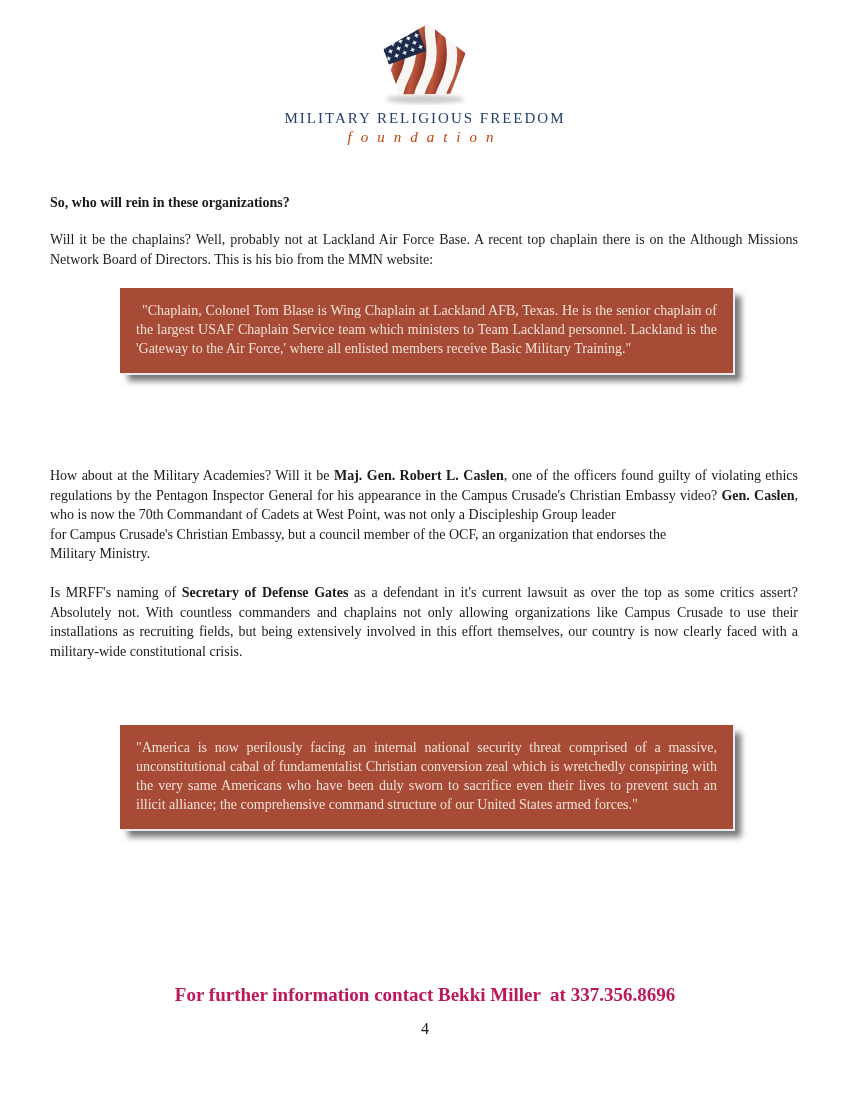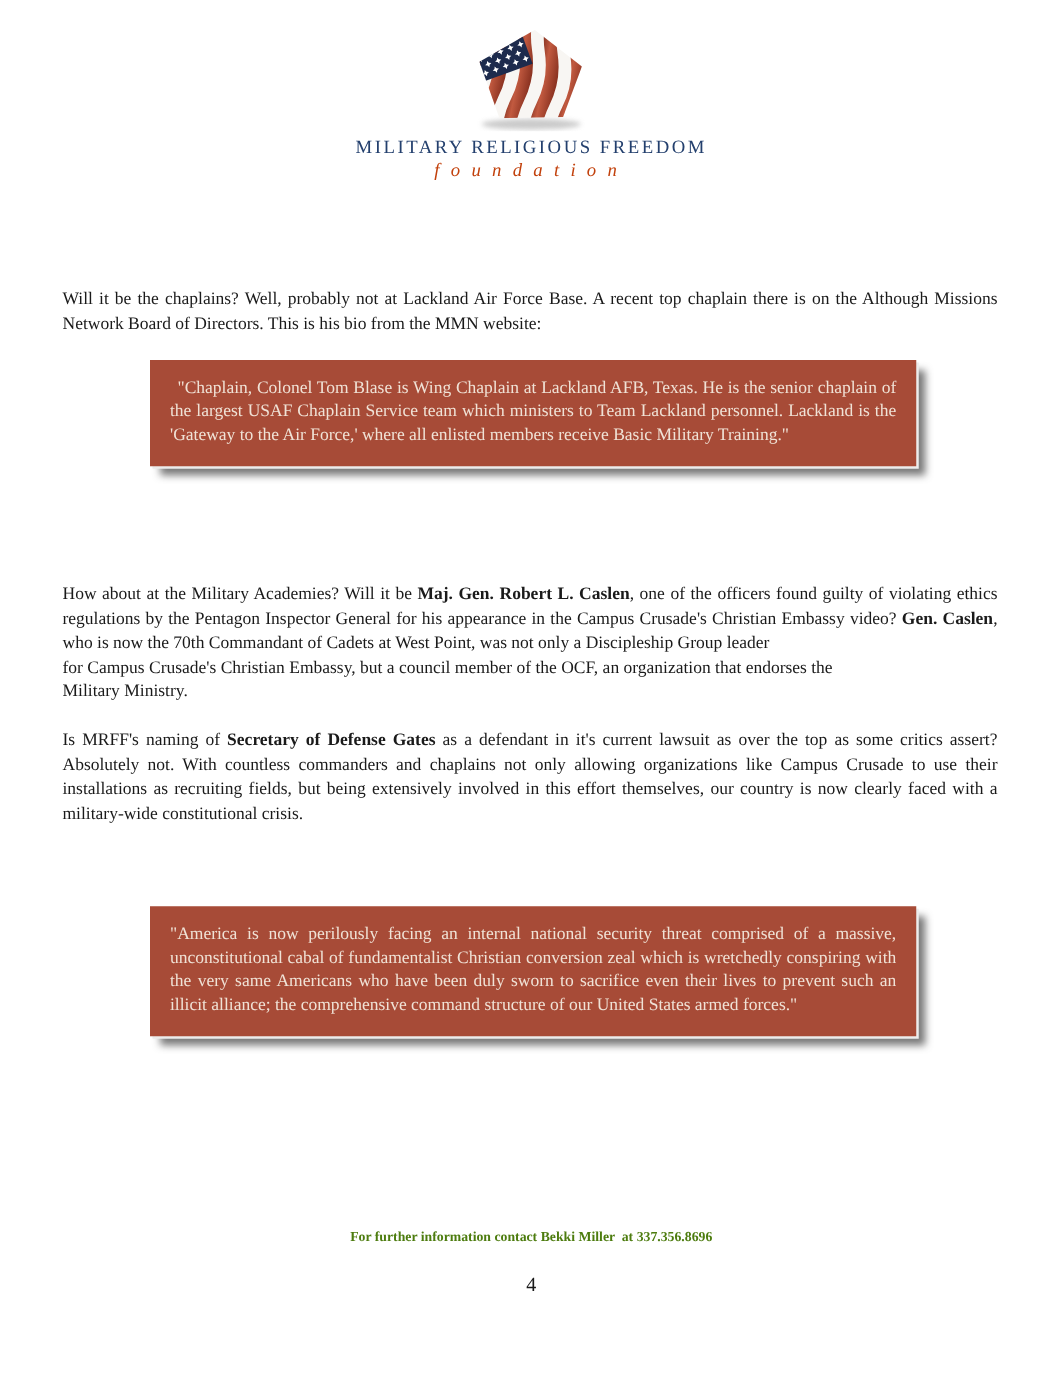--- a/index.html
+++ b/index.html
@@ -65,22 +65,22 @@
   }
   .quote-text.indent { text-indent: 6px; }
   
   .footer-line {
     position: absolute;
     top: 984px;
     left: 0;
     width: 100%;
     text-align: center;
     font-weight: bold;
-    font-size: 11px;
-    color: #4d7c0f;
+    font-size: 19px;
+    color: #be185d;
     white-space: pre-wrap;
   }
   .page-number {
     position: absolute;
     top: 1020px;
     left: 0;
     width: 100%;
     text-align: center;
     font-size: 16px;
     color: #1a1a1a;
@@ -134,20 +134,21 @@
             <path transform="translate(37,33)" d="M0,-2.8 L0.9,-0.9 L2.8,0 L0.9,0.9 L0,2.8 L-0.9,0.9 L-2.8,0 L-0.9,-0.9 Z"></path>
             <path transform="translate(46,33)" d="M0,-2.8 L0.9,-0.9 L2.8,0 L0.9,0.9 L0,2.8 L-0.9,0.9 L-2.8,0 L-0.9,-0.9 Z"></path>
           </g>
         </g>
       </g>
     </svg>
     <div class="brand-name">MILITARY RELIGIOUS FREEDOM</div>
     <div class="brand-sub">foundation</div>
   </header>
 
+  <div class="block heading" style="top:193px"><span>So, who will rein in these organizations?</span></div>
 
   <div class="block" style="top:230px"><span>Will it be the chaplains? Well, probably not at Lackland Air Force Base. A recent top chaplain there is on the Although Missions Network Board of Directors. This is his bio from the MMN website:</span></div>
 
   <div class="quote-box" style="top: 288px; background: rgb(167, 75, 55);">
     <div class="quote-text indent" style="color: rgb(240, 226, 214);"><span>"Chaplain, Colonel Tom Blase is Wing Chaplain at Lackland AFB, Texas. He is the senior chaplain of the largest USAF Chaplain Service team which ministers to Team Lackland personnel. Lackland is the 'Gateway to the Air Force,' where all enlisted members receive Basic Military Training."</span></div>
   </div>
 
 
   <div class="block" style="top:466px"><span>How about at the Military Academies? Will it be </span><b>Maj. Gen. Robert L. Caslen</b><span>, one of the officers found guilty of violating ethics regulations by the Pentagon Inspector General for his appearance in the Campus Crusade's Christian Embassy video? </span><b>Gen. Caslen</b><span>, who is now the 70th Commandant of Cadets at West Point, was not only a Discipleship Group leader</span><br><span>for Campus Crusade's Christian Embassy, but a council member of the OCF, an organization that endorses the</span><br><span>Military Ministry.</span></div>
 

